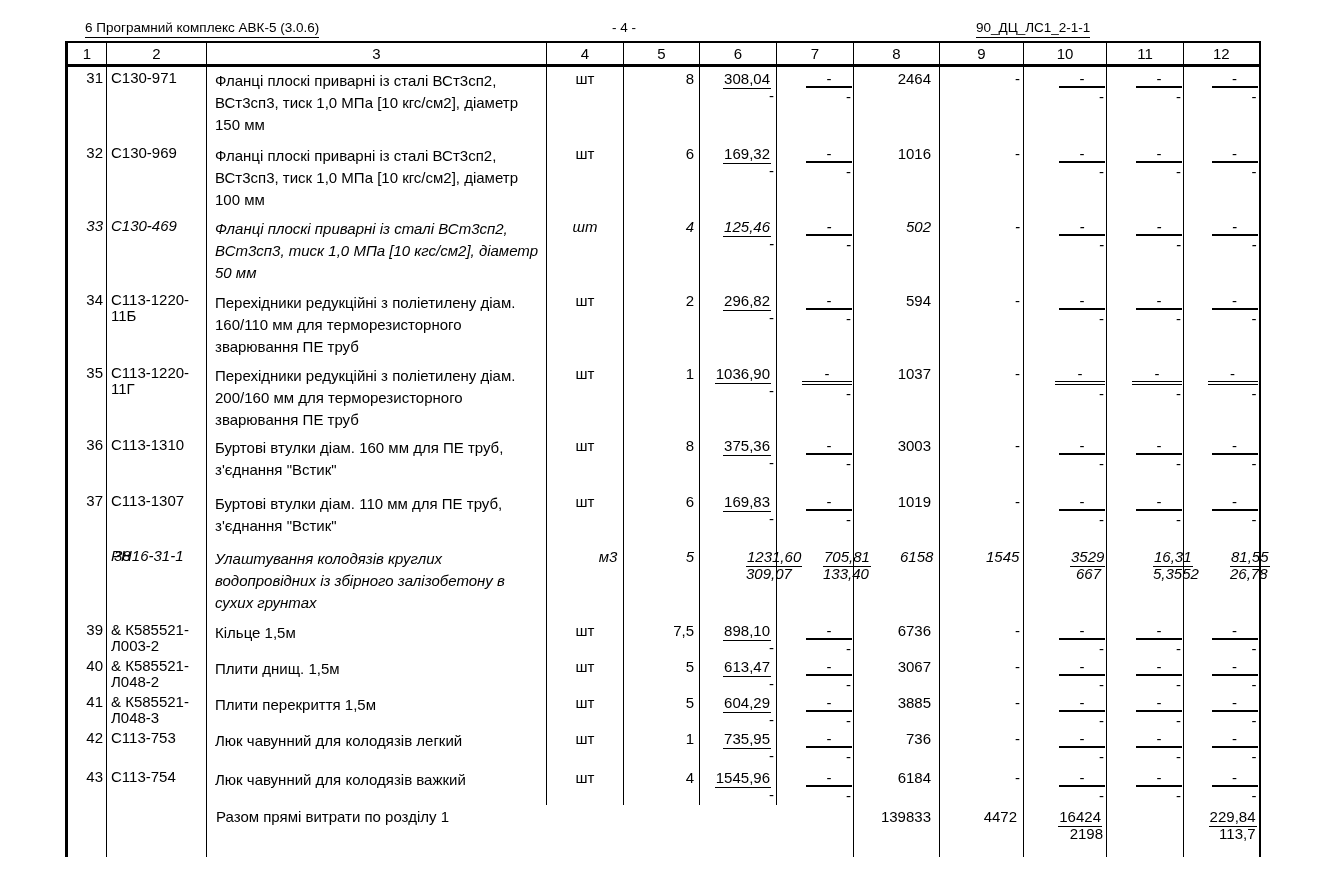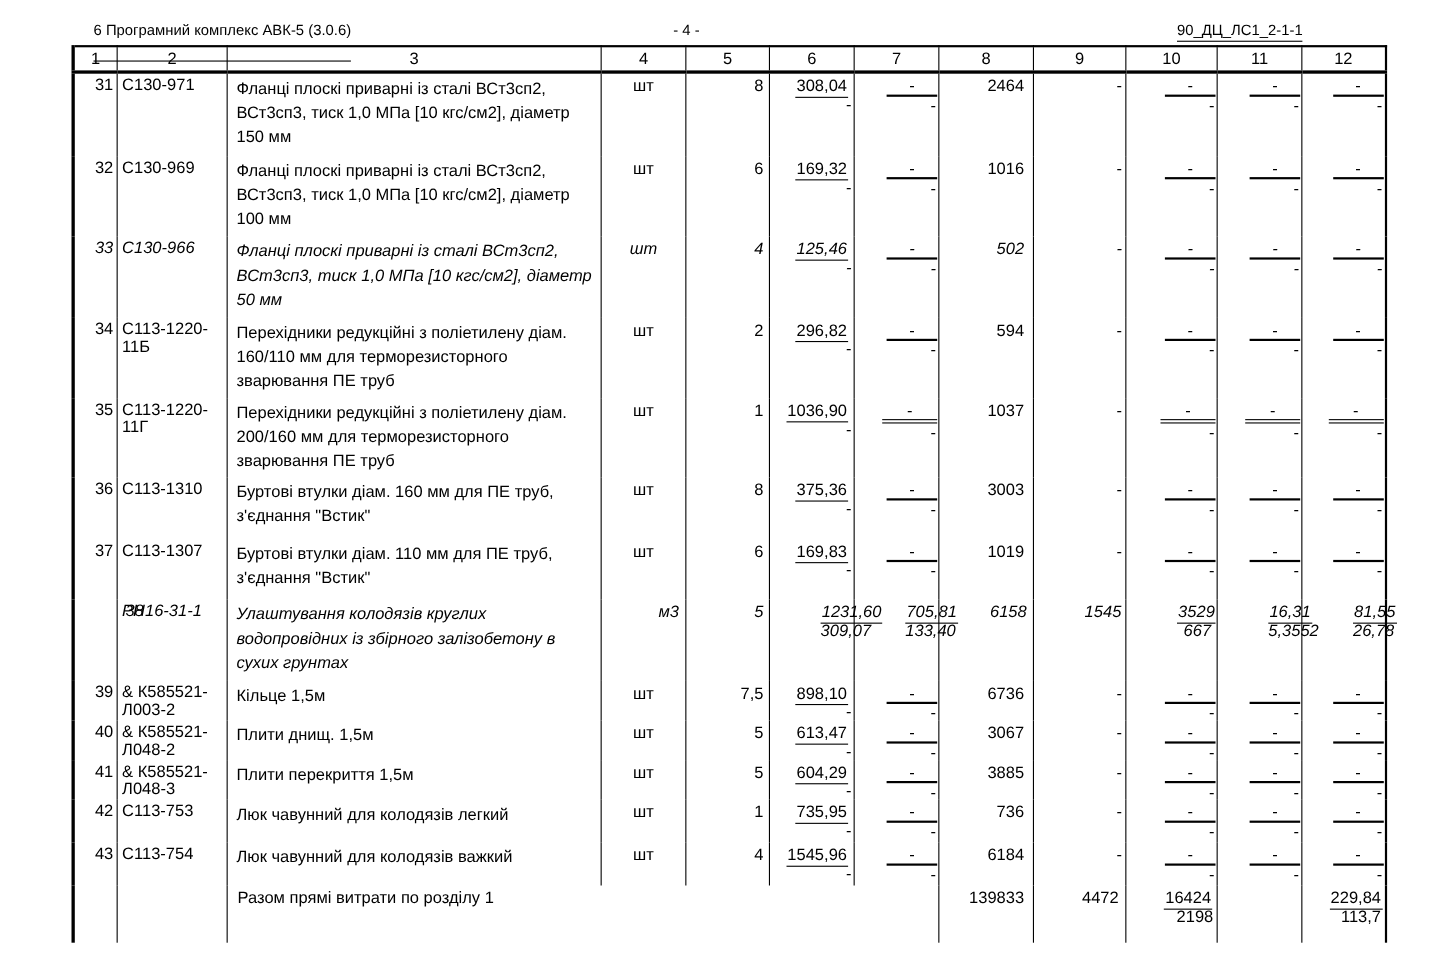--- a/index.html
+++ b/index.html
@@ -3,23 +3,23 @@
 <meta charset="utf-8">
 <style>
   html,body{margin:0;padding:0;background:#e8e8e8;}
   .page{
     position:relative;width:1320px;height:880px;background:#ffffff;
     font-family:"Liberation Sans","DejaVu Sans",sans-serif;color:#000;
     overflow:hidden;
   }
   
   .tophdr{position:absolute;top:20px;left:0;width:100%;font-size:13.5px;line-height:16px;}
-  .tophdr .lft{position:absolute;left:85px;border-bottom:1.5px solid #000;padding-bottom:19px;}
+  .tophdr .lft{position:absolute;left:85px;border-bottom:1.5px solid #000;padding-bottom:1px;}
   .tophdr .ctr{position:absolute;left:612px;}
-  .tophdr .rgt{position:absolute;left:1070px;border-bottom:1.5px solid #000;padding-bottom:1px;}
+  .tophdr .rgt{position:absolute;left:976px;border-bottom:1.5px solid #000;padding-bottom:1px;}
 
   
   table.est{
     position:absolute;left:65px;top:41px;
     border-collapse:collapse;table-layout:fixed;width:1193px;
     border:2px solid #000;border-left-width:3px;border-bottom:none;
   }
   table.est th{
     font-weight:400;font-size:15px;text-align:center;
     border:1px solid #000;border-bottom:3px solid #000;
@@ -157,21 +157,21 @@
             <div class="v1"><span class="dash-line">-</span></div>
             <div class="v2 edge">-</div>
           </td>
           <td class="c-12">
             <div class="v1"><span class="dash-line">-</span></div>
             <div class="v2 edge">-</div>
           </td>
         </tr>
         <tr style="height: 74px; font-style: italic;">
           <td class="c-num">33</td>
-          <td class="c-code">С130-966</td>
+          <td class="c-code">С130-469</td>
           <td class="c-name">Фланці плоскі приварні із сталі ВСт3сп2,
 ВСт3сп3, тиск 1,0 МПа [10 кгс/см2], діаметр
 50 мм</td>
           <td class="c-unit">шт</td>
           <td class="c-qty">4</td>
           <td class="c-6">
             <div class="v1"><span class="u-thin">125,46</span></div>
             <div class="v2 edge">-</div>
           </td>
           <td class="c-7">

